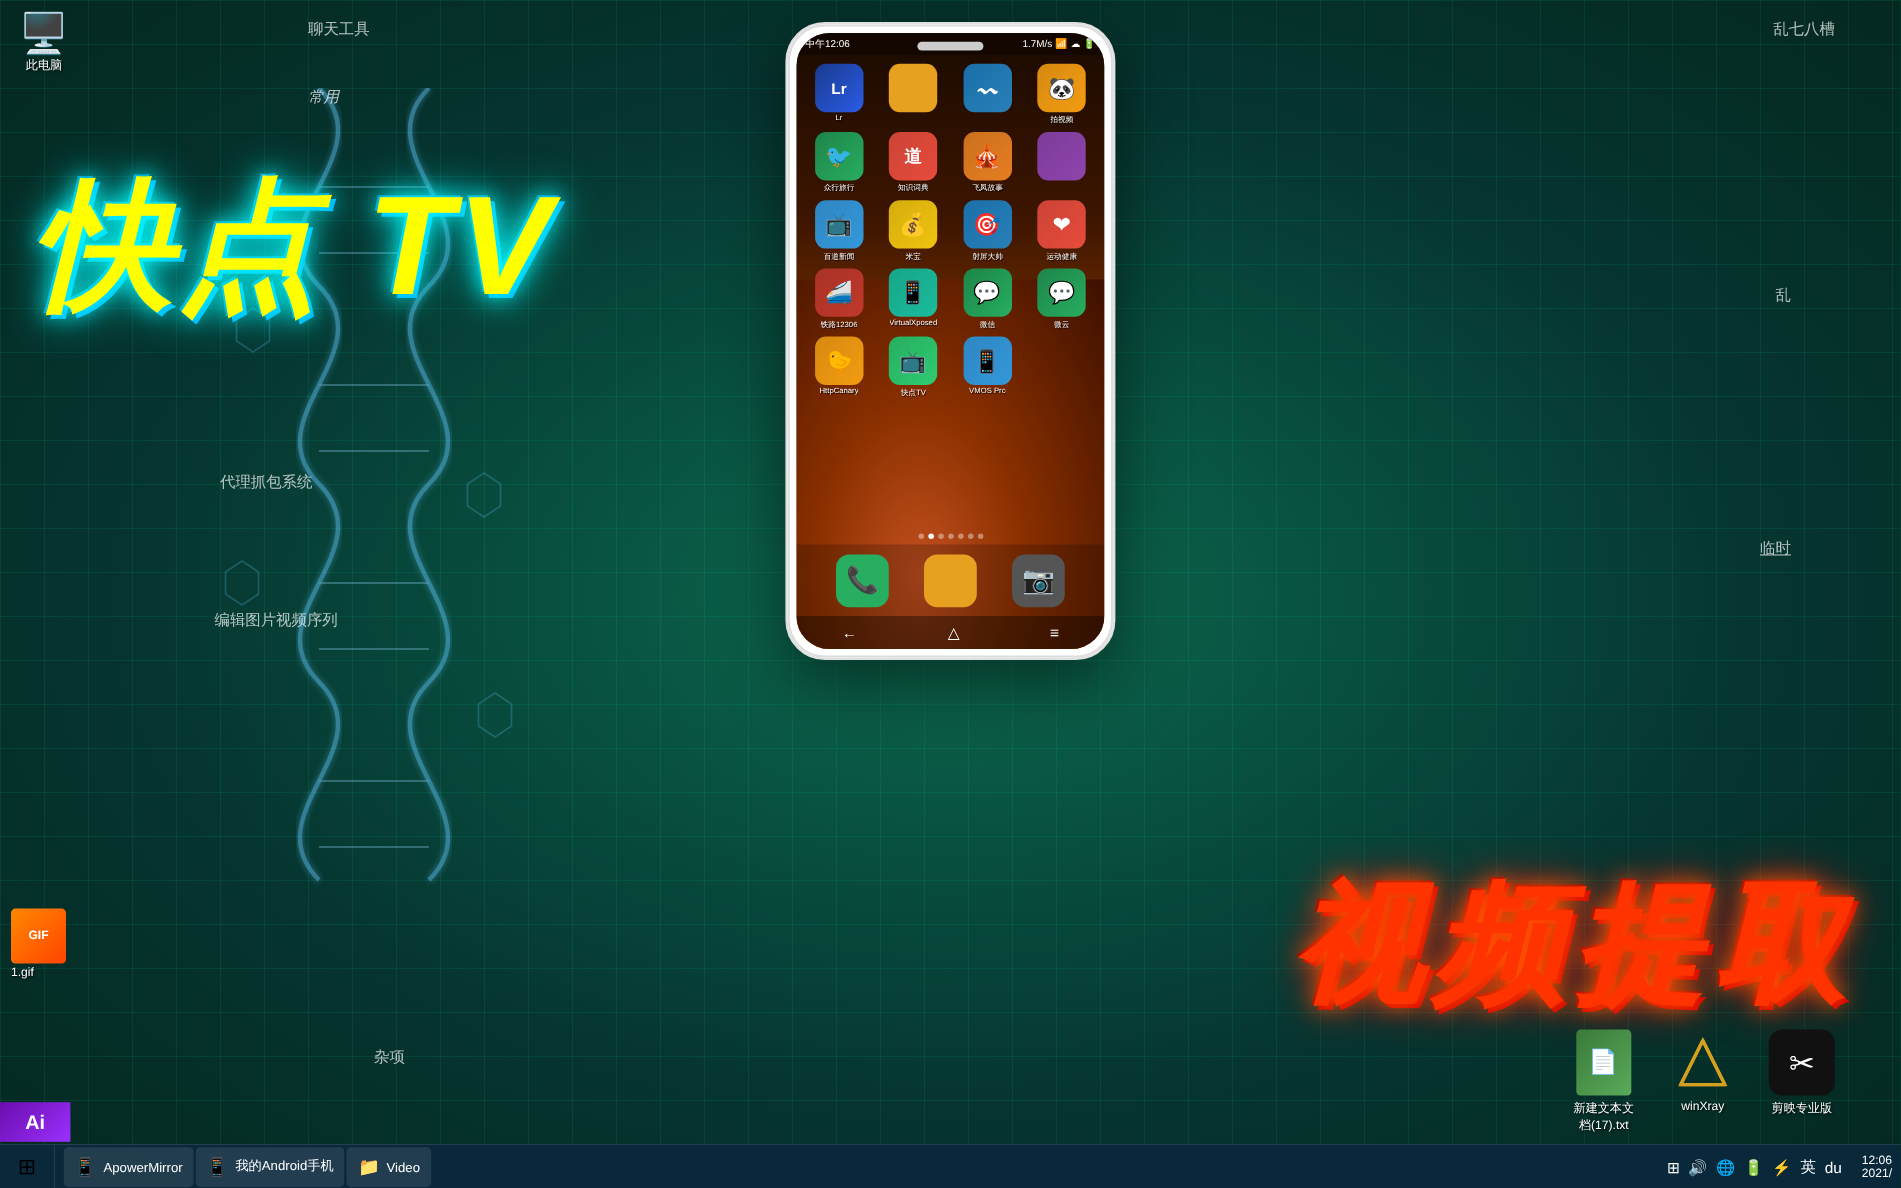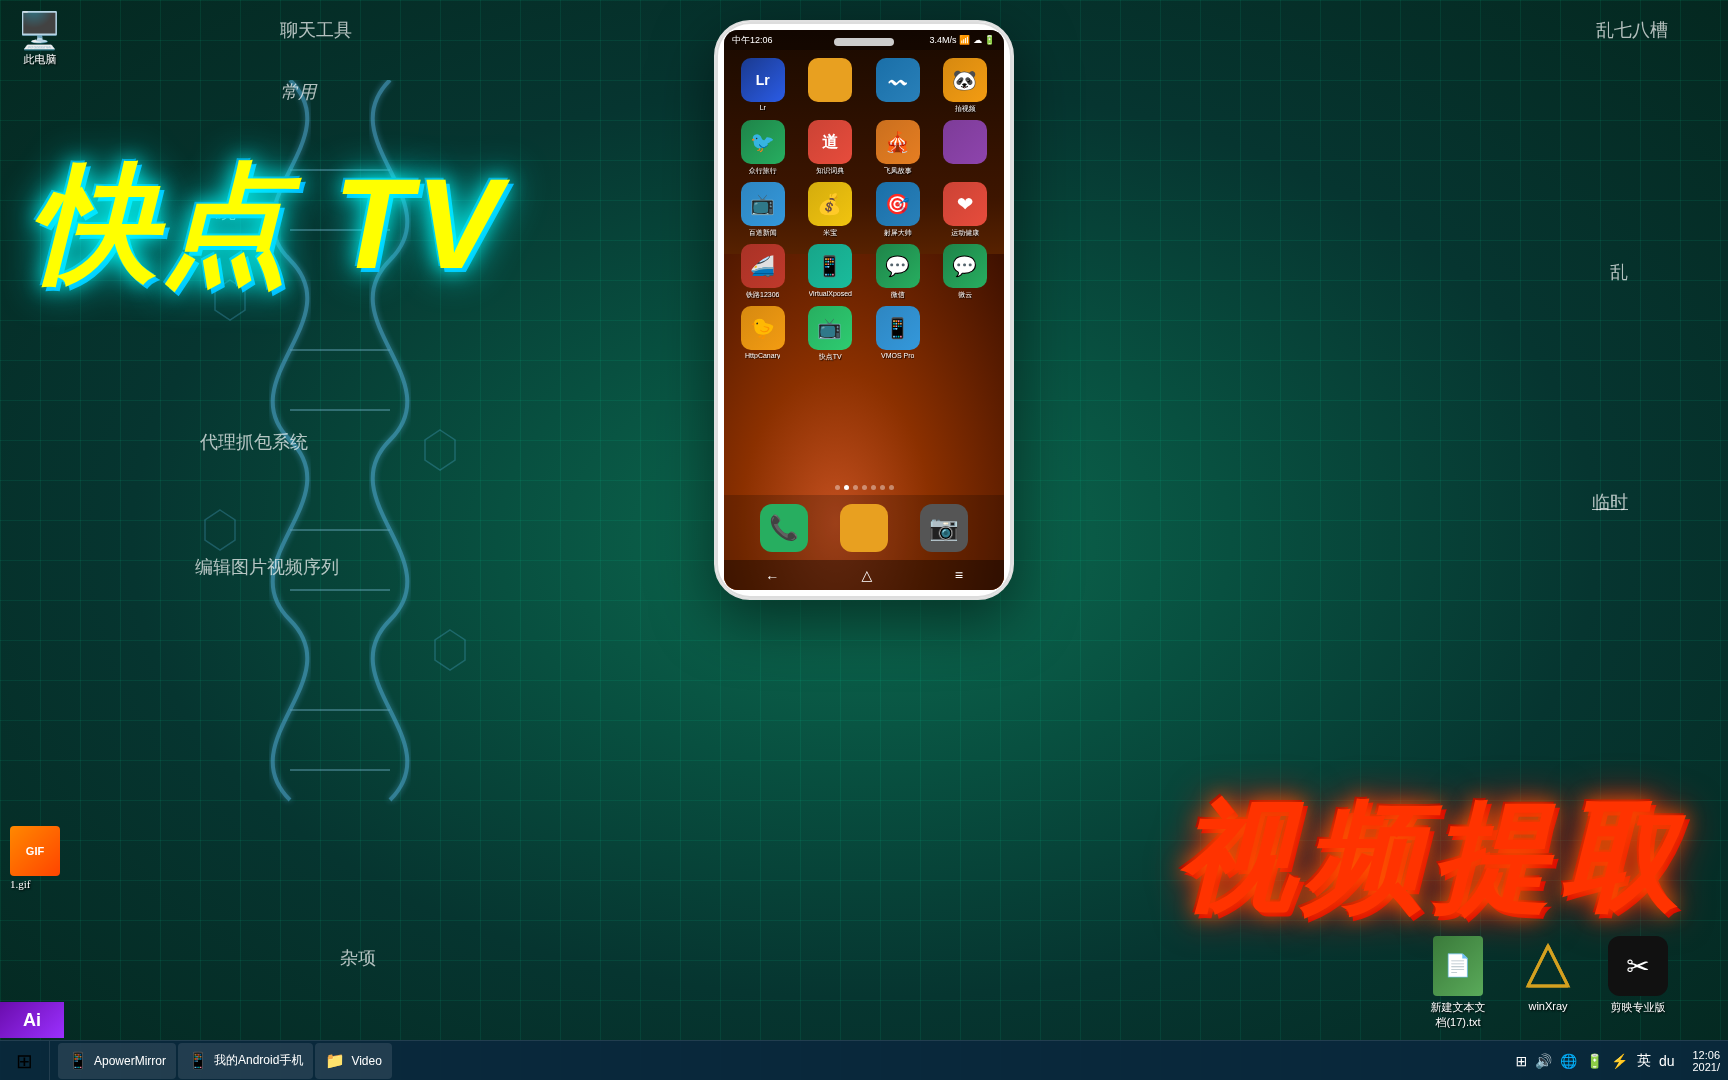--- a/index.html
+++ b/index.html
@@ -83,21 +83,21 @@
       top: 0;
       left: 0;
       right: 0;
       bottom: 40px;
     }
 
     
     .desktop-menu-label {
       position: absolute;
       color: rgba(255,255,255,0.7);
-      font-size: 18px;
+      font-size: 14px;
       text-align: left;
       cursor: pointer;
     }
 
     
     .phone-mockup {
       position: absolute;
       left: 50%;
       top: 20px;
       transform: translateX(-50%);
@@ -108,21 +108,21 @@
       box-shadow: 0 20px 60px rgba(0,0,0,0.5), inset 0 0 0 2px #ddd;
       overflow: hidden;
       z-index: 20;
       border: 2px solid #e0e0e0;
     }
 
     .phone-inner {
       position: absolute;
       inset: 8px;
       background: #737373;
-      border-radius: 14px;
+      border-radius: 30px;
       overflow: hidden;
     }
 
     .phone-speaker {
       position: absolute;
       top: 16px;
       left: 50%;
       transform: translateX(-50%);
       width: 60px;
       height: 8px;
@@ -493,37 +493,37 @@
   <div class="desktop-menu-label" style="top:200px; left:200px;">系统</div>
   <div class="desktop-menu-label" style="top:430px; left:200px;">代理抓包系统</div>
   <div class="desktop-menu-label" style="top:555px; left:195px;">编辑图片视频序列</div>
   <div class="desktop-menu-label" style="top:18px; right:60px;">乱七八槽</div>
   <div class="desktop-menu-label" style="top:260px; right:100px;">乱</div>
   <div class="desktop-menu-label" style="top:490px; right:100px;text-decoration:underline;">临时</div>
   <div class="desktop-menu-label" style="bottom:70px; left:340px;">杂项</div>
 
   <div class="gif-file-icon">
     <div style="width:50px;height:50px;background:linear-gradient(135deg,#ff8800,#ff4400);border-radius:4px;display:flex;align-items:center;justify-content:center;color:white;font-size:11px;font-weight:bold;">GIF</div>
-    <span style="color:white;font-size:11px;text-shadow:1px 1px 2px black;margin-top:2px;font-family:Liberation Serif, serif;">1.gif</span>
+    <span style="color:white;font-size:11px;text-shadow:1px 1px 2px black;margin-top:2px;">1.gif</span>
   </div>
 
 </div>
 
 <div class="phone-mockup">
   <div class="phone-speaker"></div>
   <div class="phone-side-btn"></div>
   <div class="phone-inner">
     <div class="phone-screen">
 
       <div class="mars-bg"></div>
 
       <div class="phone-status-bar">
         <span>中午12:06</span>
         <div style="display:flex;gap:3px;align-items:center;">
-          <span>3.4M/s</span>
+          <span>1.7M/s</span>
           <span>📶 ☁ 🔋</span>
         </div>
       </div>
 
       <div class="phone-apps">
 
         <div class="phone-app">
           <div class="phone-app-icon" style="background:linear-gradient(135deg,#1a3a8f,#2b5ce6);">
               <span style="font-size:14px;font-weight:bold;color:white;">Lr</span>
             </div>

